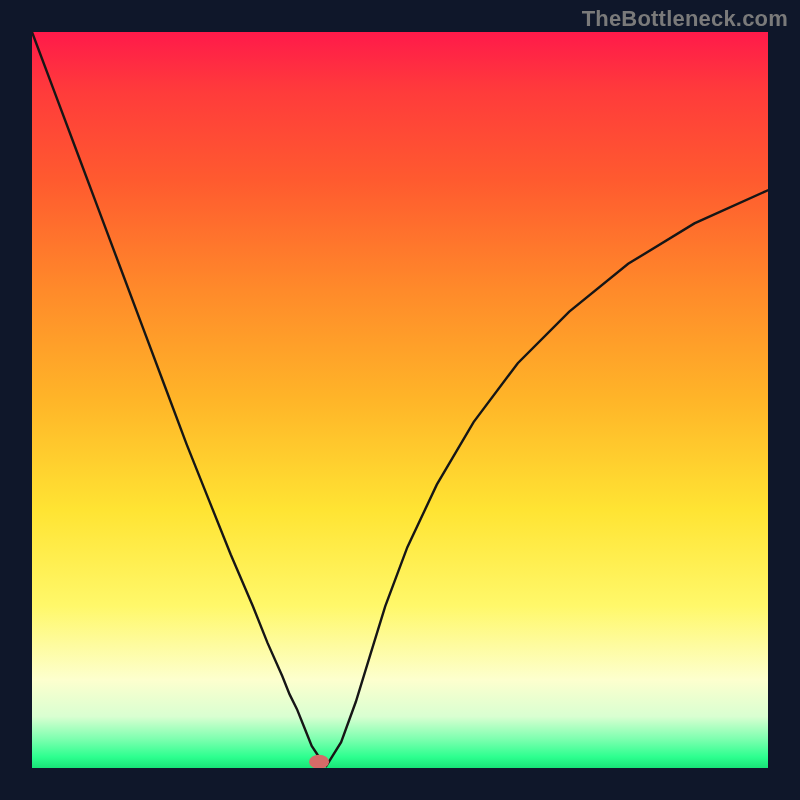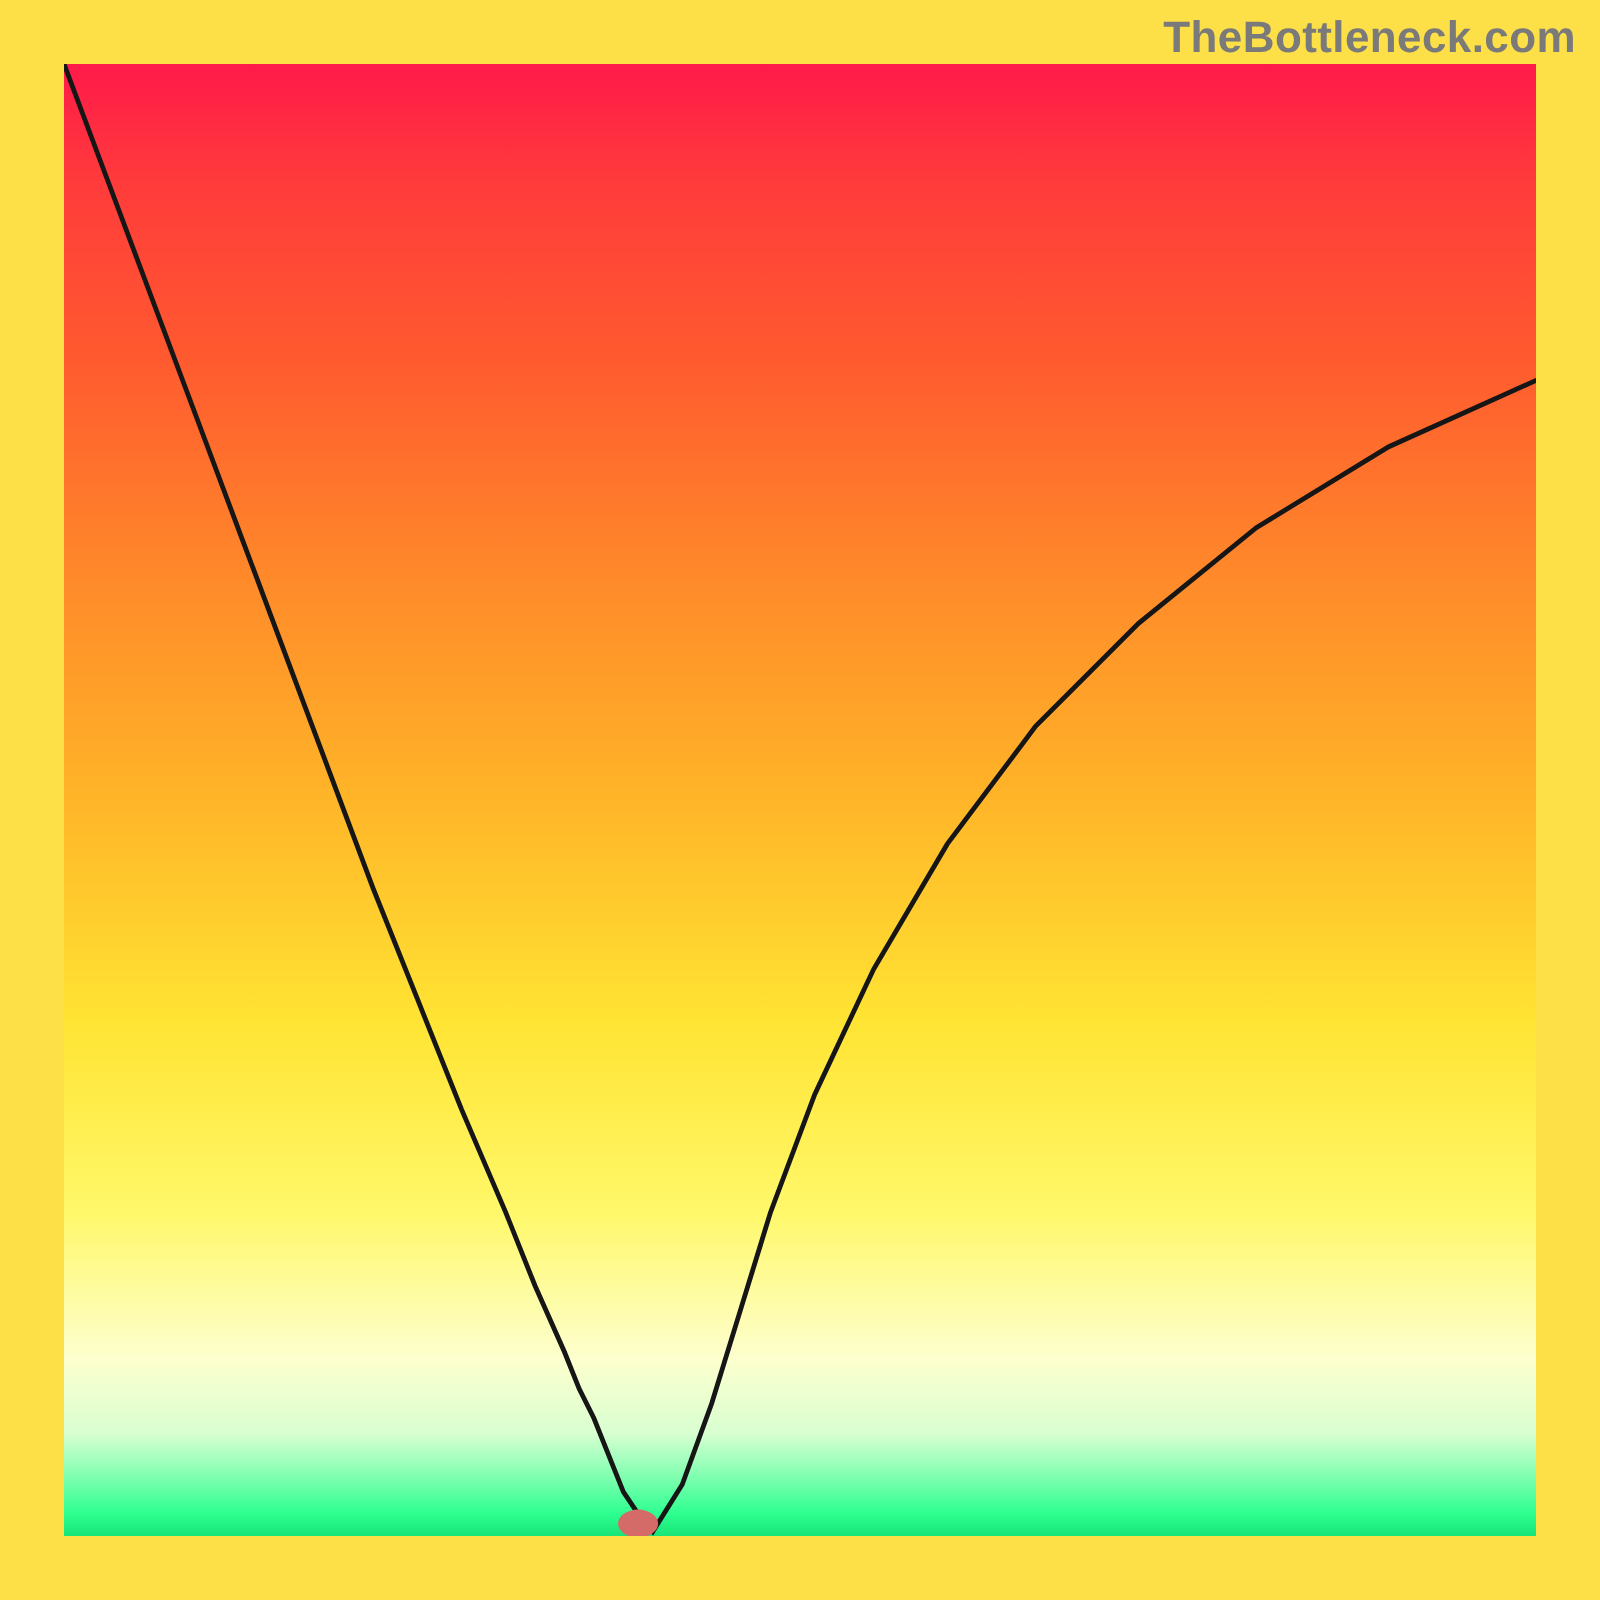--- a/index.html
+++ b/index.html
@@ -9,21 +9,21 @@
     height: 800px;
     background: #000;
     overflow: hidden;
   }
   .frame {
     position: absolute;
     left: 0;
     top: 0;
     width: 800px;
     height: 800px;
-    background: #fde047;
+    background: #0f172a;
   }
   .plot-area {
     position: absolute;
     left: 32px;
     top: 32px;
     width: 736px;
     height: 736px;
     background: linear-gradient(
       to bottom,
       #ff1a4a 0%,

